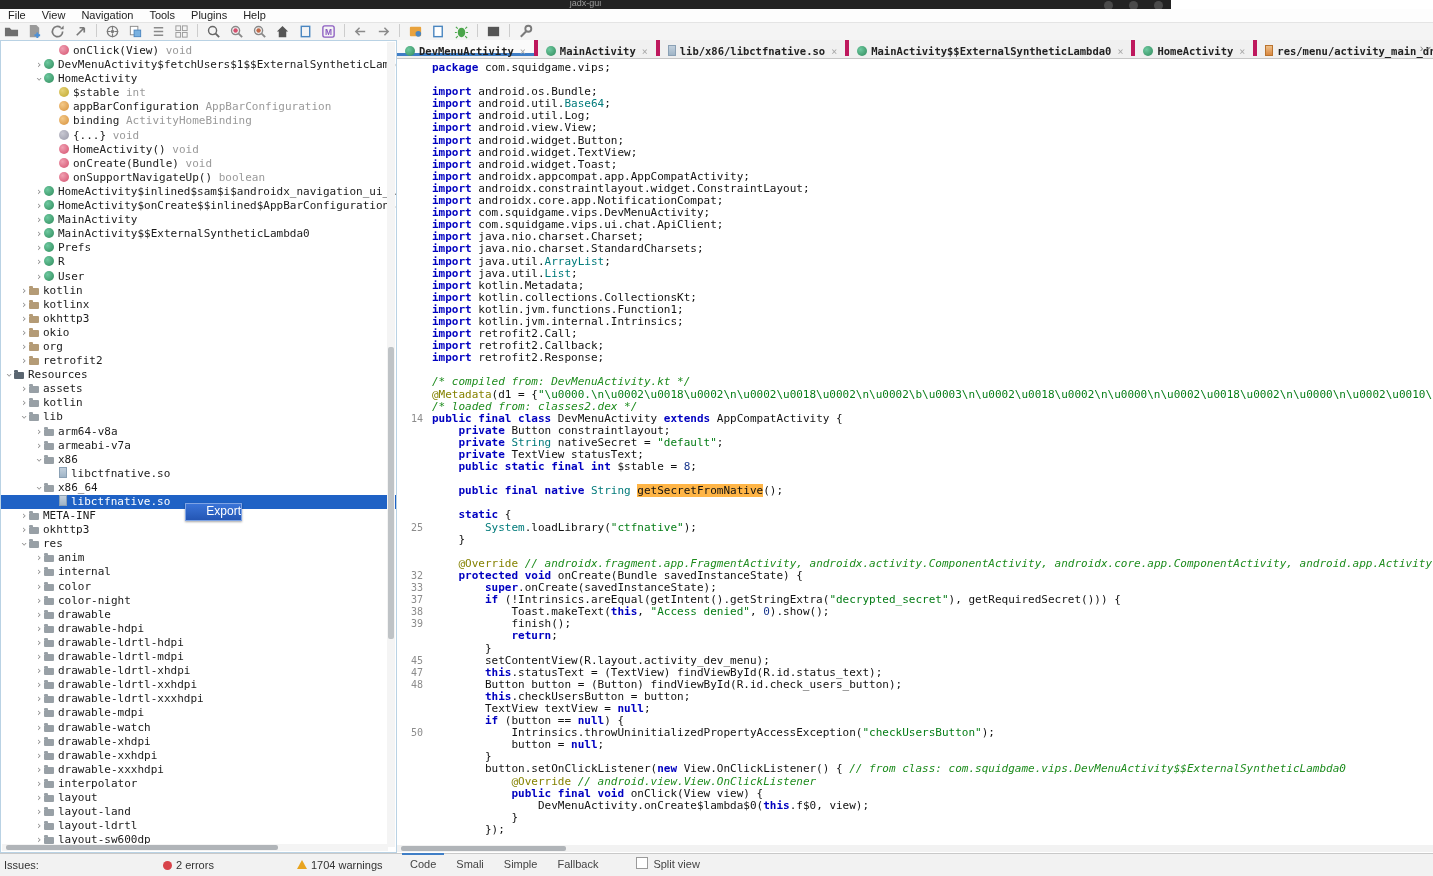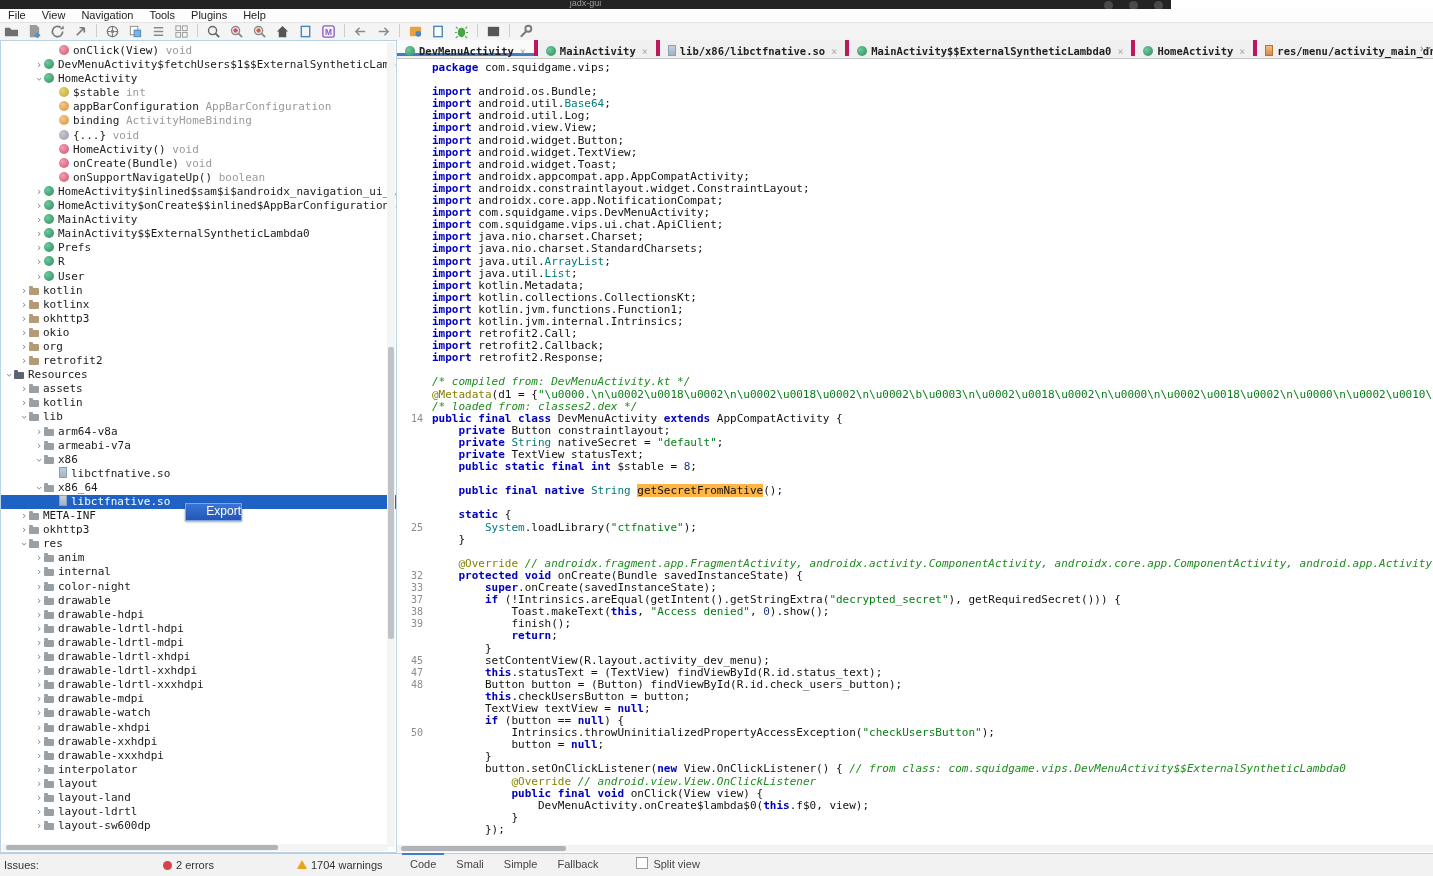--- a/index.html
+++ b/index.html
@@ -194,20 +194,21 @@
         <div class="trow" style="padding-left: 33px;"><span class="chev">›</span><span class="ti folder"></span><span class="tlabel">armeabi-v7a</span></div>
         <div class="trow" style="padding-left: 33px;"><span class="chev open">›</span><span class="ti folder"></span><span class="tlabel">x86</span></div>
         <div class="trow" style="padding-left: 48px;"><span class="chev"></span><span class="ti file-so"></span><span class="tlabel">libctfnative.so</span></div>
         <div class="trow" style="padding-left: 33px;"><span class="chev open">›</span><span class="ti folder"></span><span class="tlabel">x86_64</span></div>
         <div class="trow sel" style="padding-left: 48px;"><span class="chev"></span><span class="ti file-so"></span><span class="tlabel">libctfnative.so</span></div>
         <div class="trow" style="padding-left: 18px;"><span class="chev">›</span><span class="ti folder"></span><span class="tlabel">META-INF</span></div>
         <div class="trow" style="padding-left: 18px;"><span class="chev">›</span><span class="ti folder"></span><span class="tlabel">okhttp3</span></div>
         <div class="trow" style="padding-left: 18px;"><span class="chev open">›</span><span class="ti folder"></span><span class="tlabel">res</span></div>
         <div class="trow" style="padding-left: 33px;"><span class="chev">›</span><span class="ti folder"></span><span class="tlabel">anim</span></div>
         <div class="trow" style="padding-left: 33px;"><span class="chev">›</span><span class="ti folder"></span><span class="tlabel">internal</span></div>
+        <div class="trow" style="padding-left: 33px;"><span class="chev">›</span><span class="ti folder"></span><span class="tlabel">color</span></div>
         <div class="trow" style="padding-left: 33px;"><span class="chev">›</span><span class="ti folder"></span><span class="tlabel">color-night</span></div>
         <div class="trow" style="padding-left: 33px;"><span class="chev">›</span><span class="ti folder"></span><span class="tlabel">drawable</span></div>
         <div class="trow" style="padding-left: 33px;"><span class="chev">›</span><span class="ti folder"></span><span class="tlabel">drawable-hdpi</span></div>
         <div class="trow" style="padding-left: 33px;"><span class="chev">›</span><span class="ti folder"></span><span class="tlabel">drawable-ldrtl-hdpi</span></div>
         <div class="trow" style="padding-left: 33px;"><span class="chev">›</span><span class="ti folder"></span><span class="tlabel">drawable-ldrtl-mdpi</span></div>
         <div class="trow" style="padding-left: 33px;"><span class="chev">›</span><span class="ti folder"></span><span class="tlabel">drawable-ldrtl-xhdpi</span></div>
         <div class="trow" style="padding-left: 33px;"><span class="chev">›</span><span class="ti folder"></span><span class="tlabel">drawable-ldrtl-xxhdpi</span></div>
         <div class="trow" style="padding-left: 33px;"><span class="chev">›</span><span class="ti folder"></span><span class="tlabel">drawable-ldrtl-xxxhdpi</span></div>
         <div class="trow" style="padding-left: 33px;"><span class="chev">›</span><span class="ti folder"></span><span class="tlabel">drawable-mdpi</span></div>
         <div class="trow" style="padding-left: 33px;"><span class="chev">›</span><span class="ti folder"></span><span class="tlabel">drawable-watch</span></div>

